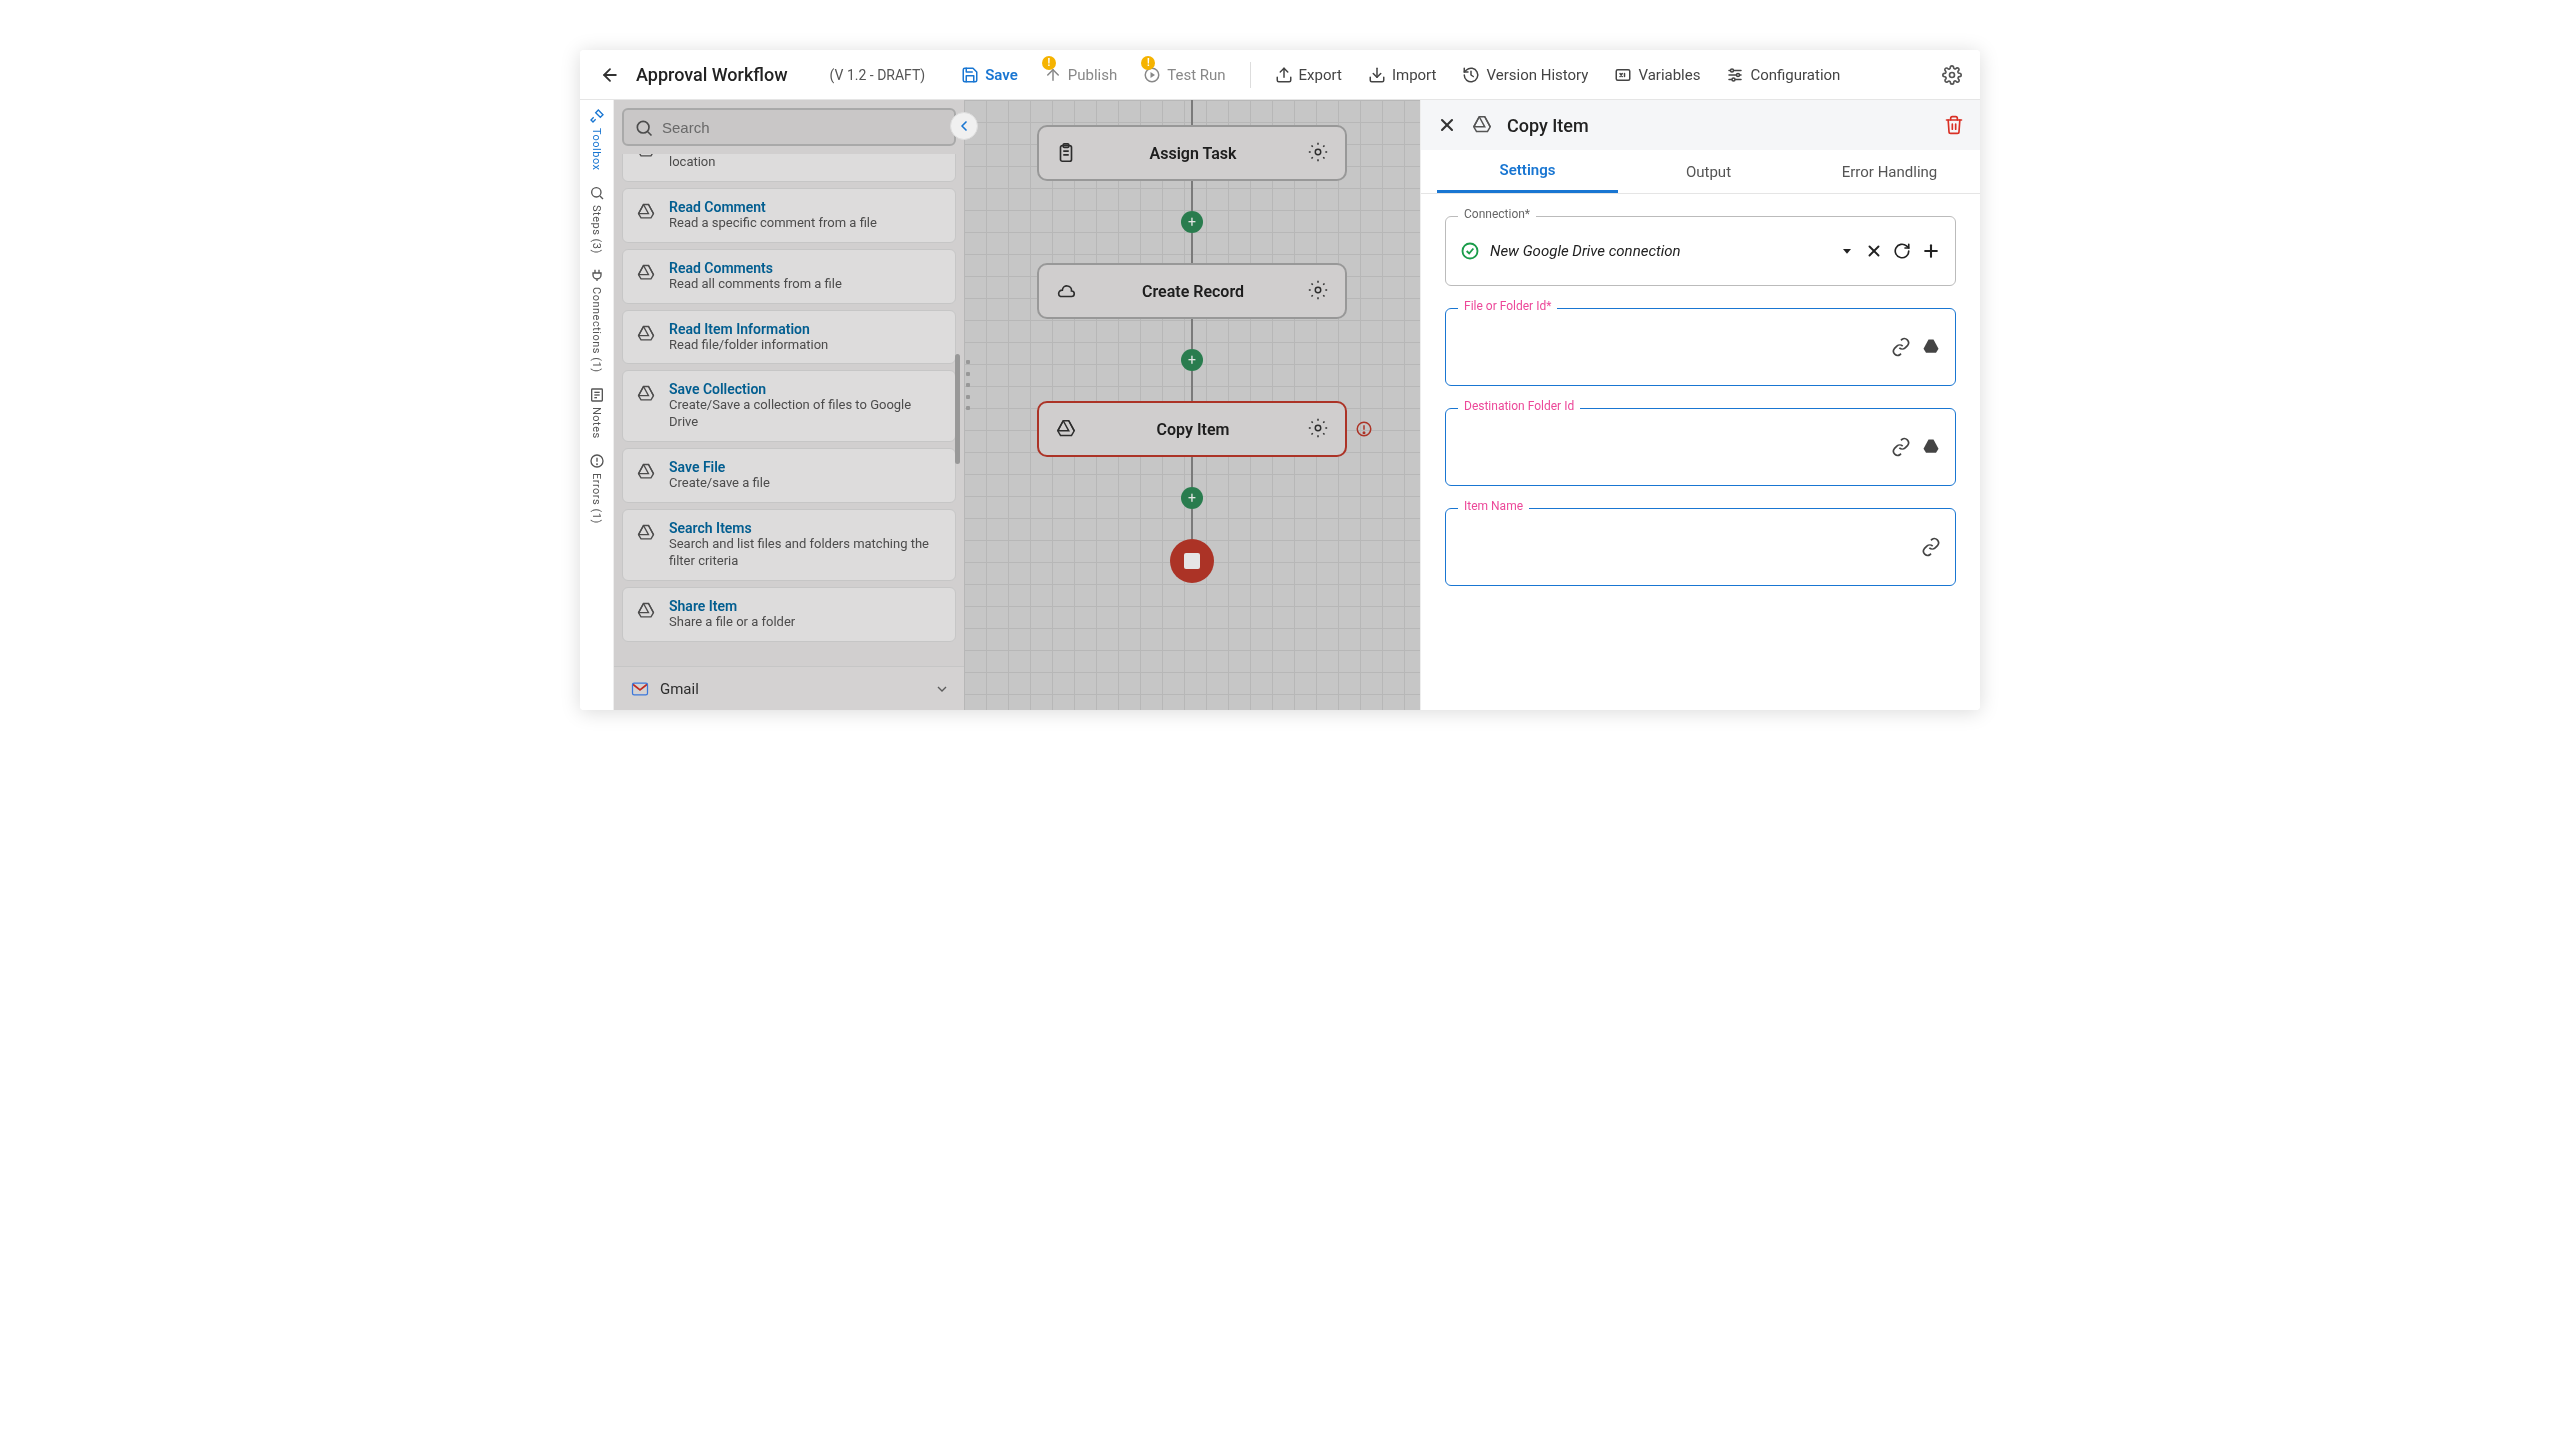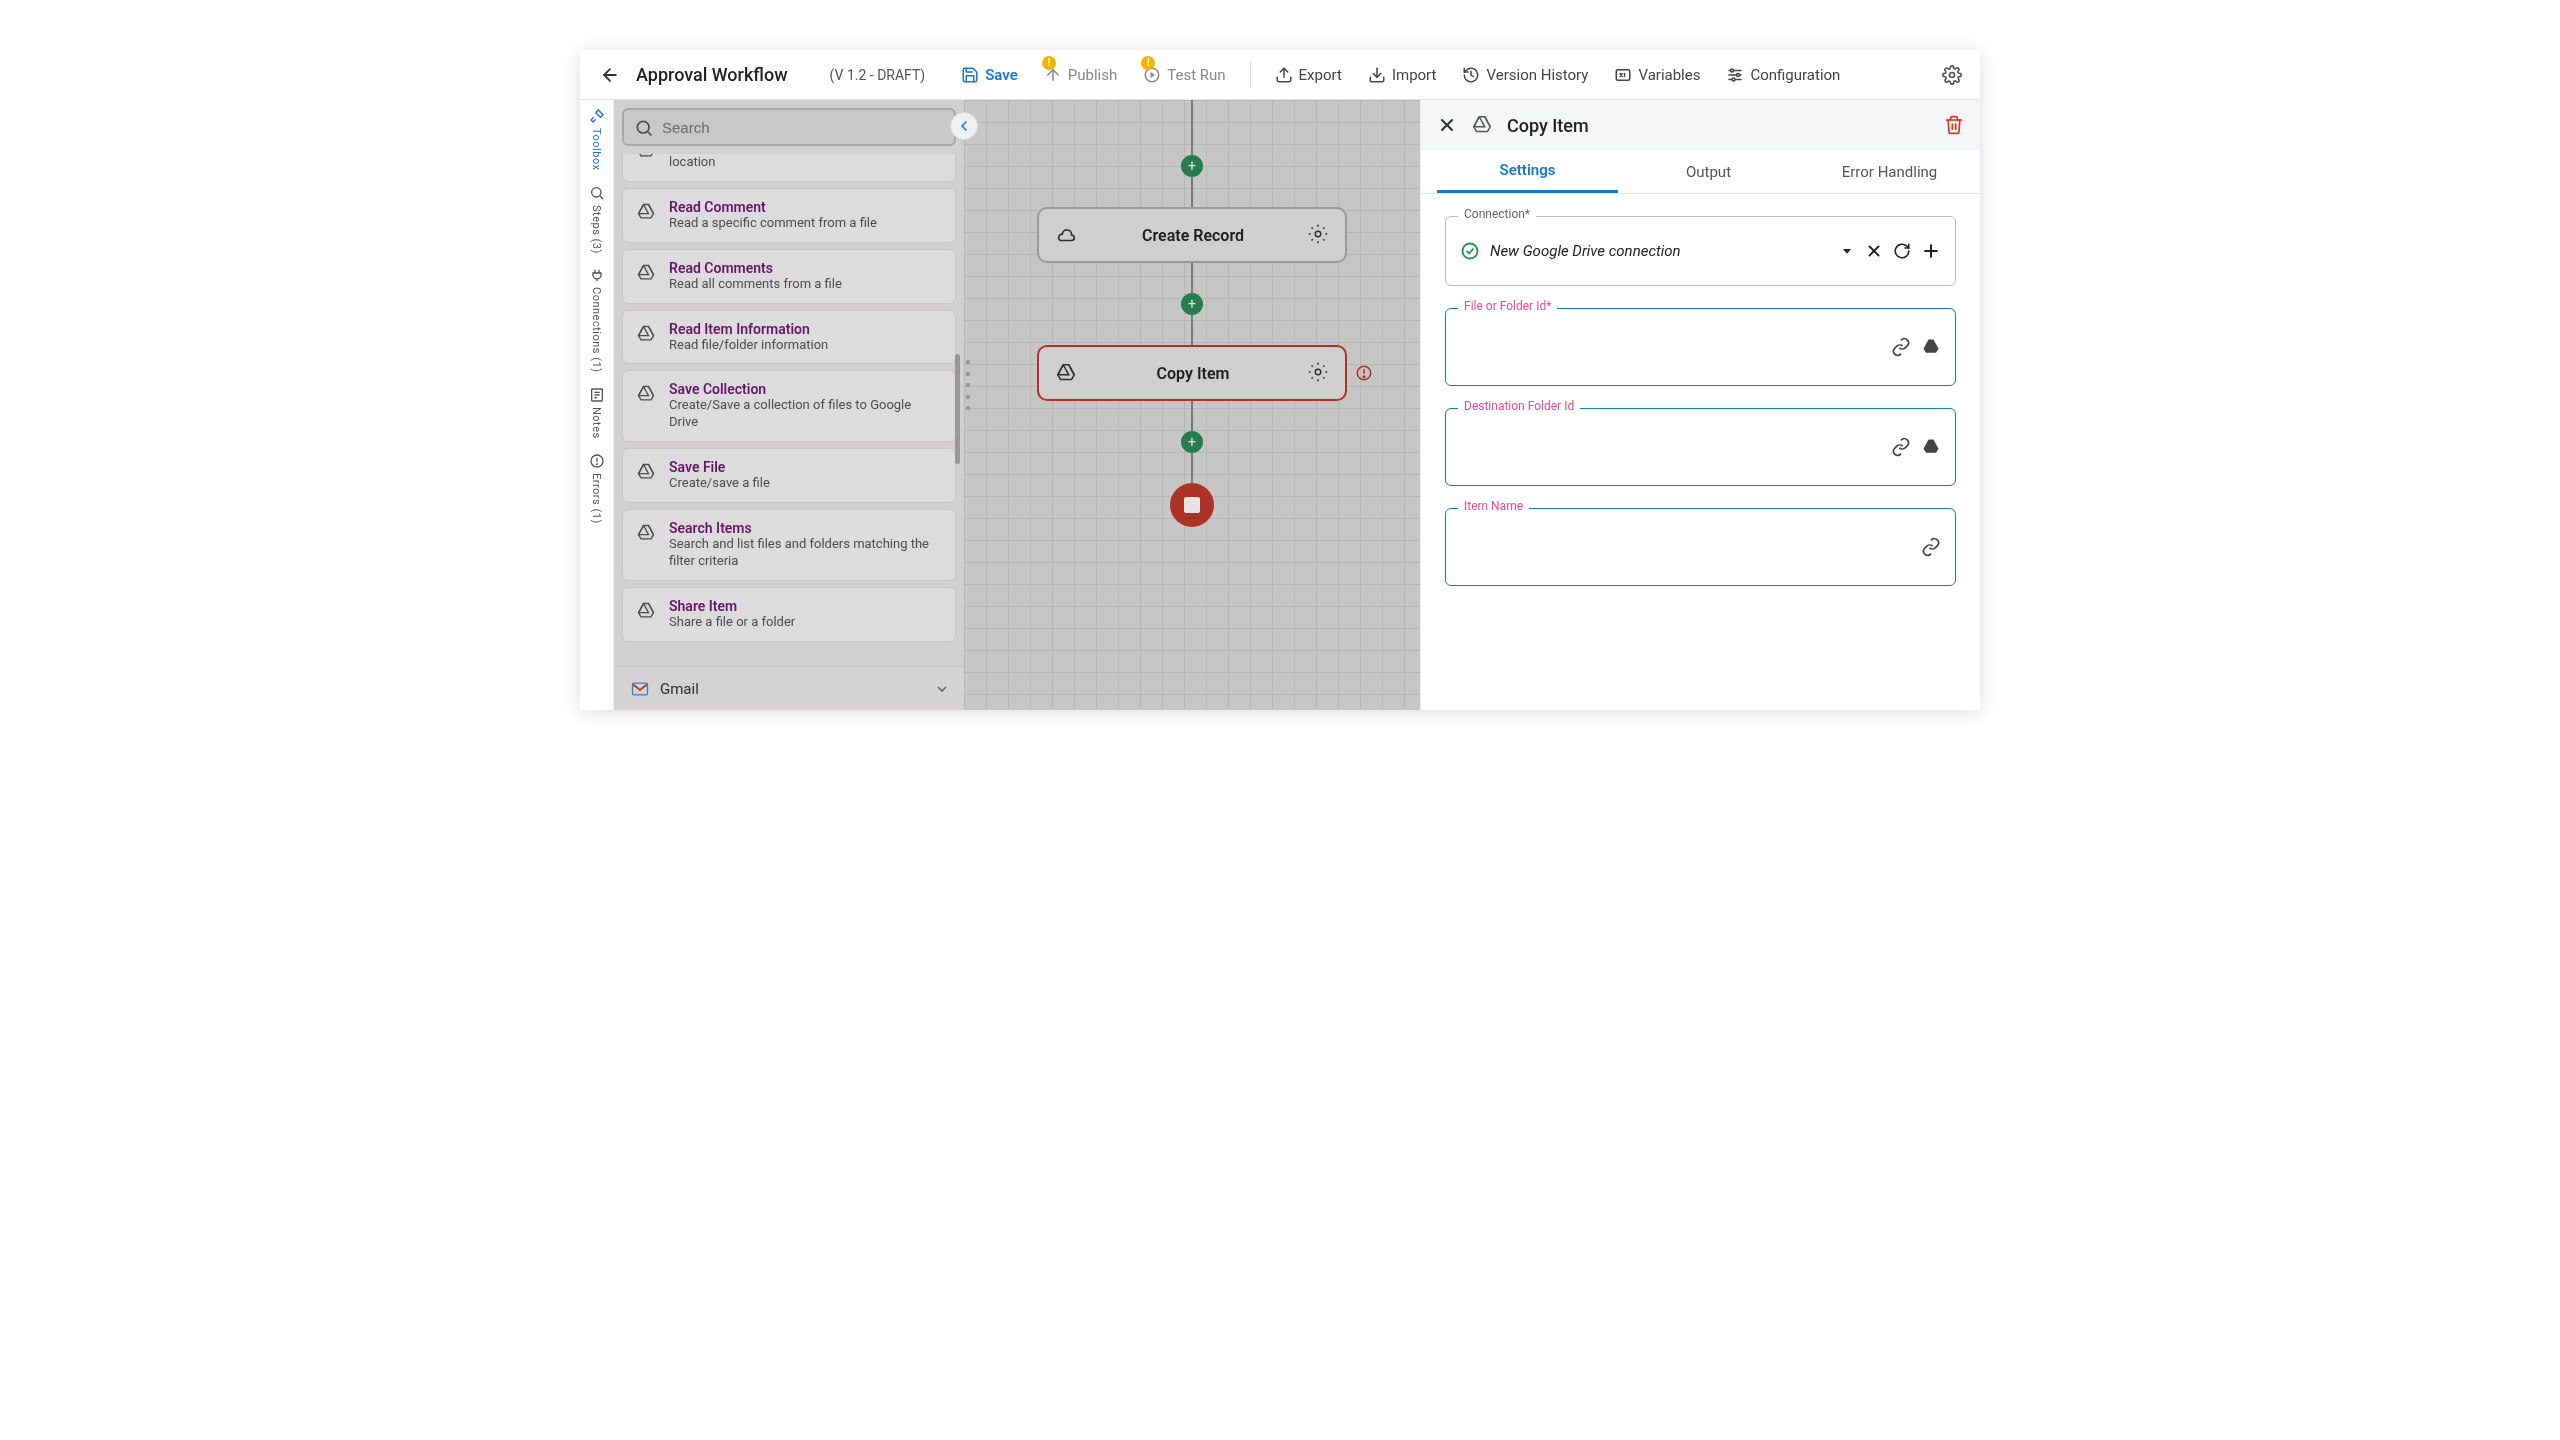--- a/index.html
+++ b/index.html
@@ -156,21 +156,21 @@
   gap: 12px;
   align-items: flex-start;
   cursor: grab;
 }
 .tool-item .ticon {
   width: 22px; height: 22px; margin-top: 2px;
   display: flex; align-items: center; justify-content: center;
   color: #555;
 }
 .tool-item .tlabel { flex: 1; }
-.tool-item .tname { font-size: 14px; font-weight: 600; color: #701a75; }
+.tool-item .tname { font-size: 14px; font-weight: 600; color: #0369a1; }
 .tool-item .tdesc { font-size: 13px; color: #555; line-height: 1.3; }
 .toolbox .gmail-row {
   height: 44px;
   background: #eceaea;
   border-top: 1px solid #ddd;
   padding: 0 16px;
   display: flex;
   align-items: center;
   gap: 10px;
   font-size: 15px;
@@ -620,20 +620,37 @@
       <div class="overlay-dim"></div>
       <div class="canvas-handle">
           <div></div>
           <div></div>
           <div></div>
           <div></div>
           <div></div>
         </div>
       <div class="flow">
         <div class="connector" style="height:55px"></div>
+        <div class="node">
+          <div class="nicon">
+              <svg class="sz22" viewBox="0 0 24 24" fill="none" stroke="currentColor" stroke-width="1.8">
+                <rect x="6" y="4" width="12" height="17" rx="2"></rect>
+                <rect x="9" y="2" width="6" height="4" rx="1"></rect>
+                <line x1="9" y1="10" x2="15" y2="10"></line>
+                <line x1="9" y1="14" x2="15" y2="14"></line>
+              </svg>
+            </div>
+          <div class="nlabel">Assign Task</div>
+          <div class="ngear">
+              <svg class="sz22" viewBox="0 0 24 24" fill="none" stroke="currentColor" stroke-width="1.6">
+                <circle cx="12" cy="12" r="3"></circle>
+                <path d="M12 2v2M12 20v2M4.9 4.9l1.4 1.4M17.7 17.7l1.4 1.4M2 12h2M20 12h2M4.9 19.1l1.4-1.4M17.7 6.3l1.4-1.4"></path>
+              </svg>
+            </div>
+        </div>
         <div class="connector" style="height:30px"></div>
         <div class="add-btn">+</div>
         <div class="connector" style="height:30px"></div>
         <div class="node">
           <div class="nicon">
               <svg class="sz22" viewBox="0 0 24 24" fill="none" stroke="currentColor" stroke-width="1.8">
                 <path d="M4 15a4 4 0 0 1 4-4 5 5 0 0 1 10 1 3 3 0 0 1 0 6H6a3 3 0 0 1-2-3z"></path>
               </svg>
             </div>
           <div class="nlabel">Create Record</div>

